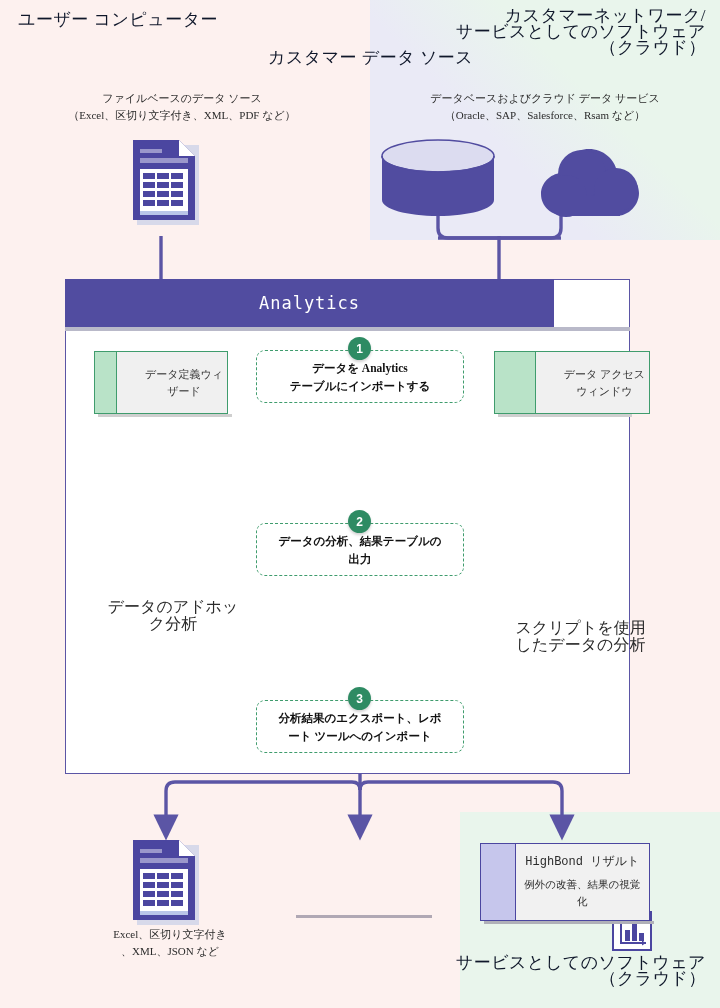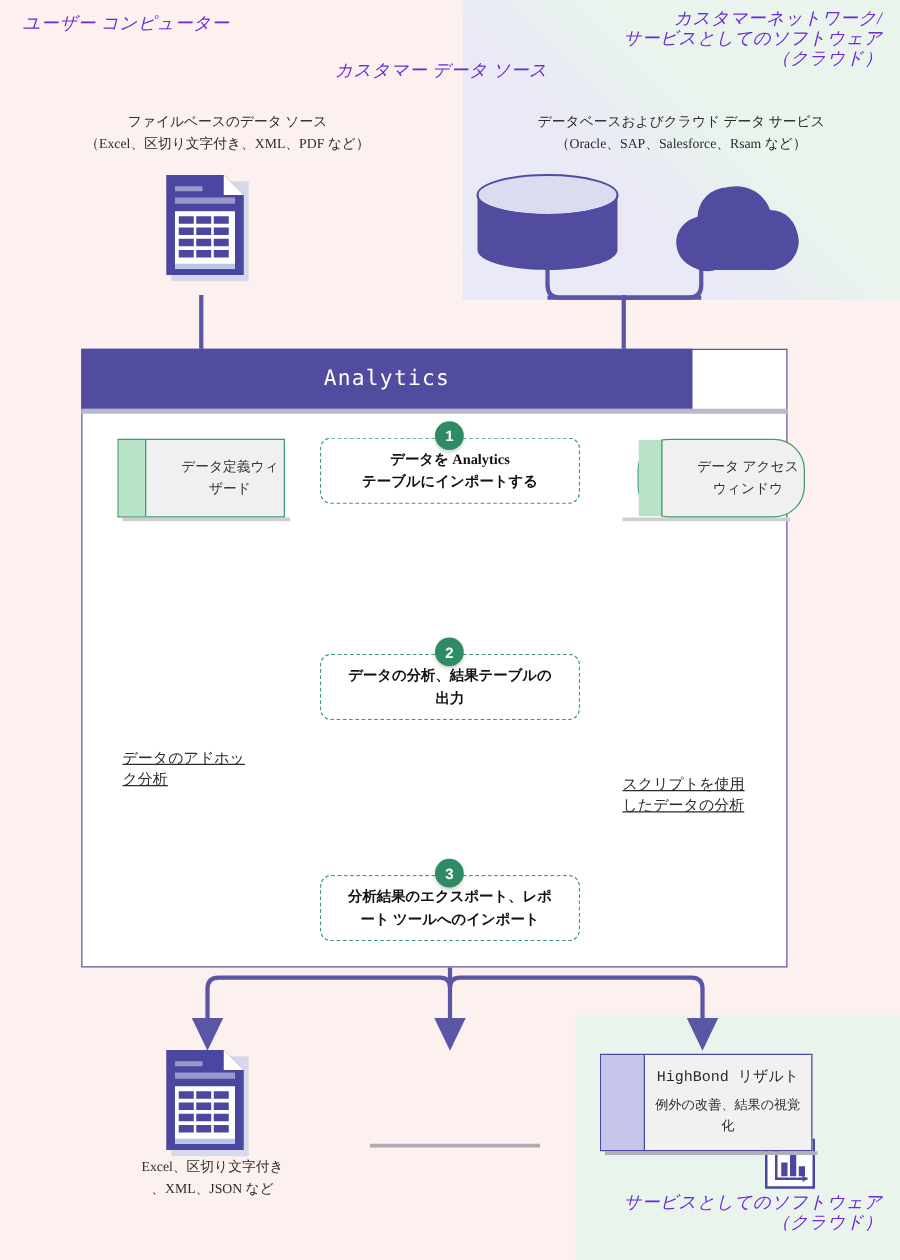--- a/index.html
+++ b/index.html
@@ -12,22 +12,22 @@
   .stage{position:absolute;left:0;top:0;width:720px;height:1008px;}
 
   
   .panel{position:absolute;}
   #panel-user{left:0;top:0;width:370px;height:240px;background:#fdf1ef;}
   #panel-cloud{left:370px;top:0;width:350px;height:240px;
        background:linear-gradient(225deg,#e9f5ec 0%,#e9f5ec 38%,#eaeaf6 62%,#eaeaf6 100%);}
   #panel-saas-bottom{left:460px;top:812px;width:260px;height:196px;background:#e9f5ec;}
 
   
-  .cap{position:absolute;font-style:italic;font-size:14px;line-height:16px;
-       color:#6d28d9;letter-spacing:.5px;white-space:pre;}
+  .cap{position:absolute;font-size:17px;line-height:16px;
+       color:#0f172a;letter-spacing:.5px;white-space:pre;}
   #cap-user{left:18px;top:12px;}
   #cap-cloud{right:14px;top:8px;text-align:right;}
   #cap-cds{left:268px;top:50px;}
   #cap-saas-bottom{right:14px;top:955px;text-align:right;}
 
   .sub{position:absolute;font-size:11px;line-height:17px;text-align:center;
        color:#2b2b2b;white-space:pre;}
   #sub-file{left:12px;top:90px;width:340px;}
   #sub-db{left:372px;top:90px;width:346px;}
   #sub-excel-out{left:60px;top:926px;width:220px;text-align:center;}
@@ -41,21 +41,21 @@
   #analytics-header-shadow{position:absolute;left:65px;top:327px;width:565px;height:4px;
       background:#b9b9c9;}
 
   
   .winbox{position:absolute;box-sizing:border-box;border:1px solid #3f9c6d;
       background:#f0f0f0;display:flex;gap:24px;}
   .winbox .rail{width:27%;background:#b9e3c8;border-right:1px solid #3f9c6d;}
   .winbox .wbody{flex:1;display:flex;align-items:center;justify-content:center;
       text-align:center;font-size:11px;line-height:17px;color:#333;padding:0 4px;white-space:pre;}
   #win-ddw{left:94px;top:351px;width:134px;height:63px;}
-  #win-daw{left:510px;top:351px;width:134px;height:63px;border-radius:25px;}
+  #win-daw{left:494px;top:351px;width:156px;height:63px;}
   .winshadow{position:absolute;background:#cfcfcf;height:3px;}
 
   
   .lavbox{position:absolute;box-sizing:border-box;border:1px solid #4b46a0;
       background:#f1f1f1;display:flex;}
   .lavbox .rail{width:20%;background:#c6c6ec;border-right:1px solid #4b46a0;}
   .lavbox .wbody{flex:1;display:flex;flex-direction:column;align-items:center;
       justify-content:center;text-align:center;font-size:11px;line-height:17px;color:#2b2b2b;padding:0 4px;}
   #box-bi{left:292px;top:843px;width:136px;height:72px;}
   #box-hb{left:480px;top:843px;width:170px;height:78px;}
@@ -76,21 +76,21 @@
       background:#2e8b63;color:#fff;font-family:"Liberation Sans","DejaVu Sans",sans-serif;
       font-size:12px;font-weight:bold;display:flex;align-items:center;justify-content:center;
       box-shadow:0 2px 3px rgba(0,0,0,.18);z-index:6;}
   #badge-1{left:348px;top:337px;}
   #badge-2{left:348px;top:510px;}
   #badge-3{left:348px;top:687px;}
 
   
   svg.overlay{position:absolute;left:0;top:0;width:720px;height:1008px;overflow:visible;}
 
-  .lbl{position:absolute;font-size:12px;line-height:17px;text-align:left;color:#2b2b2b;white-space:pre;text-decoration:underline;}
+  .lbl{position:absolute;font-size:16px;line-height:17px;text-align:center;color:#2b2b2b;white-space:pre;}
   #lbl-adhoc{left:98px;top:598px;width:150px;}
   #lbl-script{left:498px;top:598px;width:165px;margin-top:21px;}
 </style>
 </head>
 <body>
 
 <div class="stage">
 
   <div class="panel" id="panel-user"></div>
   <div class="panel" id="panel-cloud"></div>

